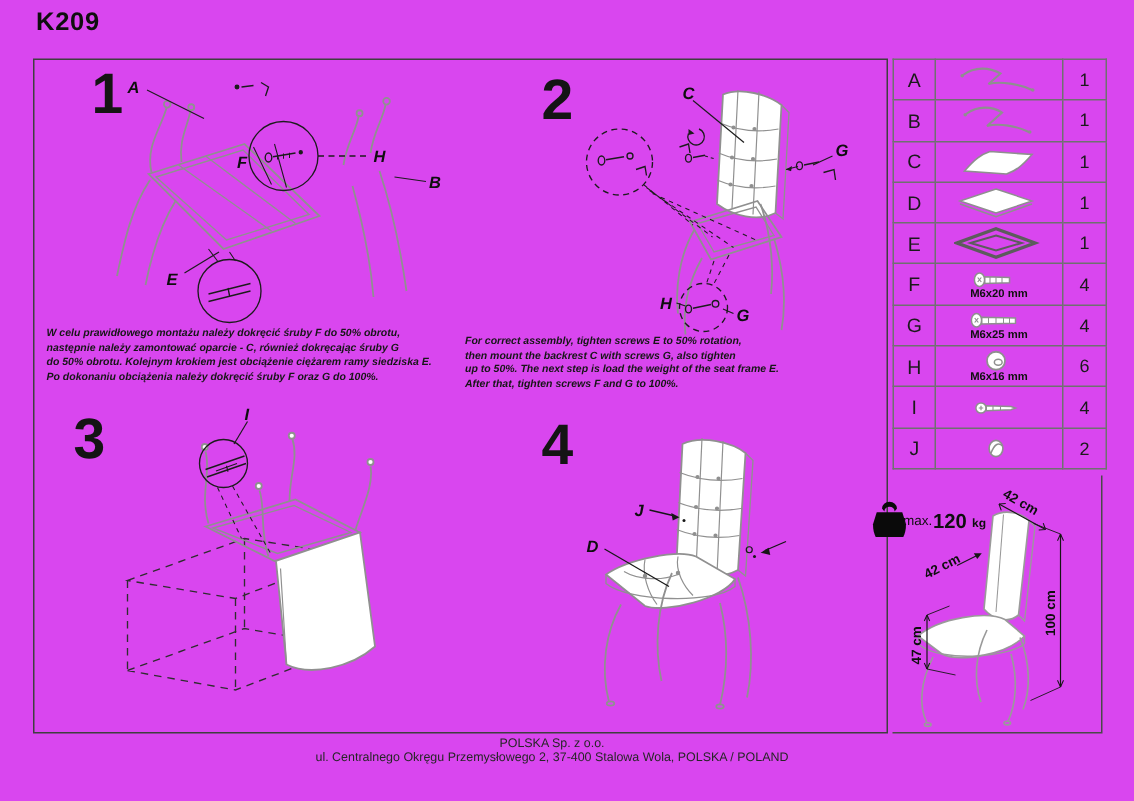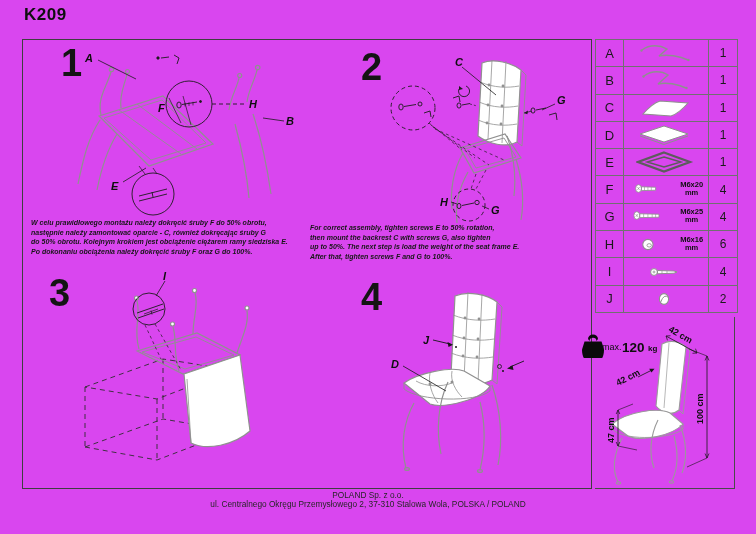--- a/index.html
+++ b/index.html
@@ -14,21 +14,21 @@
          line-height:9.5px;color:#161616;white-space:pre-line;}
   
   table.parts{position:absolute;left:595px;top:39px;border-collapse:collapse;
               border:1.5px solid #4a4a4a;}
   table.parts td{border:1px solid #707070;padding:0;text-align:center;vertical-align:middle;}
   td.c-letter{width:27px;font-size:13px;color:#1a1a1a;}
   td.c-icon{width:84px;}
   td.c-qty{width:28px;font-size:12px;color:#1a1a1a;}
   tr.prow{height:27.3px;}
   .size-label{font-size:7.5px;font-weight:bold;color:#101010;line-height:8px;margin-top:-1px;}
-  .icon-wrap{display:flex;flex-direction:row;align-items:flex-start;justify-content:center;}
+  .icon-wrap{display:flex;flex-direction:column;align-items:center;justify-content:center;}
   .vline{position:absolute;left:733.5px;top:317px;width:1.5px;height:171px;background:#4a4a4a;}
   .hline{position:absolute;left:595px;top:487.5px;width:140px;height:1.5px;background:#4a4a4a;}
   .dims-svg{position:absolute;left:576px;top:318px;}
   .footer{position:absolute;left:0;top:491px;width:736px;text-align:center;
           font-size:8.3px;line-height:9.4px;color:#262626;}
   svg text.lbl{font-family:"Liberation Sans",sans-serif;font-size:11px;font-weight:bold;font-style:italic;fill:#0e0e0e;}
   svg text.dim{font-family:"Liberation Sans",sans-serif;font-size:9px;font-weight:bold;fill:#0e0e0e;}
 </style>
 </head>
 <body>
@@ -399,17 +399,17 @@
     </g>
     <g transform="translate(127,106) rotate(-90)">
       <text class="dim" x="0" y="0">100 cm</text>
     </g>
     <g transform="translate(38,125) rotate(-90)">
       <text class="dim" x="0" y="0">47 cm</text>
     </g>
   </svg>
 
   <div class="footer">
-    <div>POLAND Sp. z o.o.</div>
-    <div>ul. Centralnego Okręgu Przemysłowego 2, 37-310 Stalowa Wola, POLSKA / POLAND</div>
+    <div>POLSKA Sp. z o.o.</div>
+    <div>ul. Centralnego Okręgu Przemysłowego 2, 37-400 Stalowa Wola, POLSKA / POLAND</div>
   </div>
 
 </div>
 
 </body></html>

